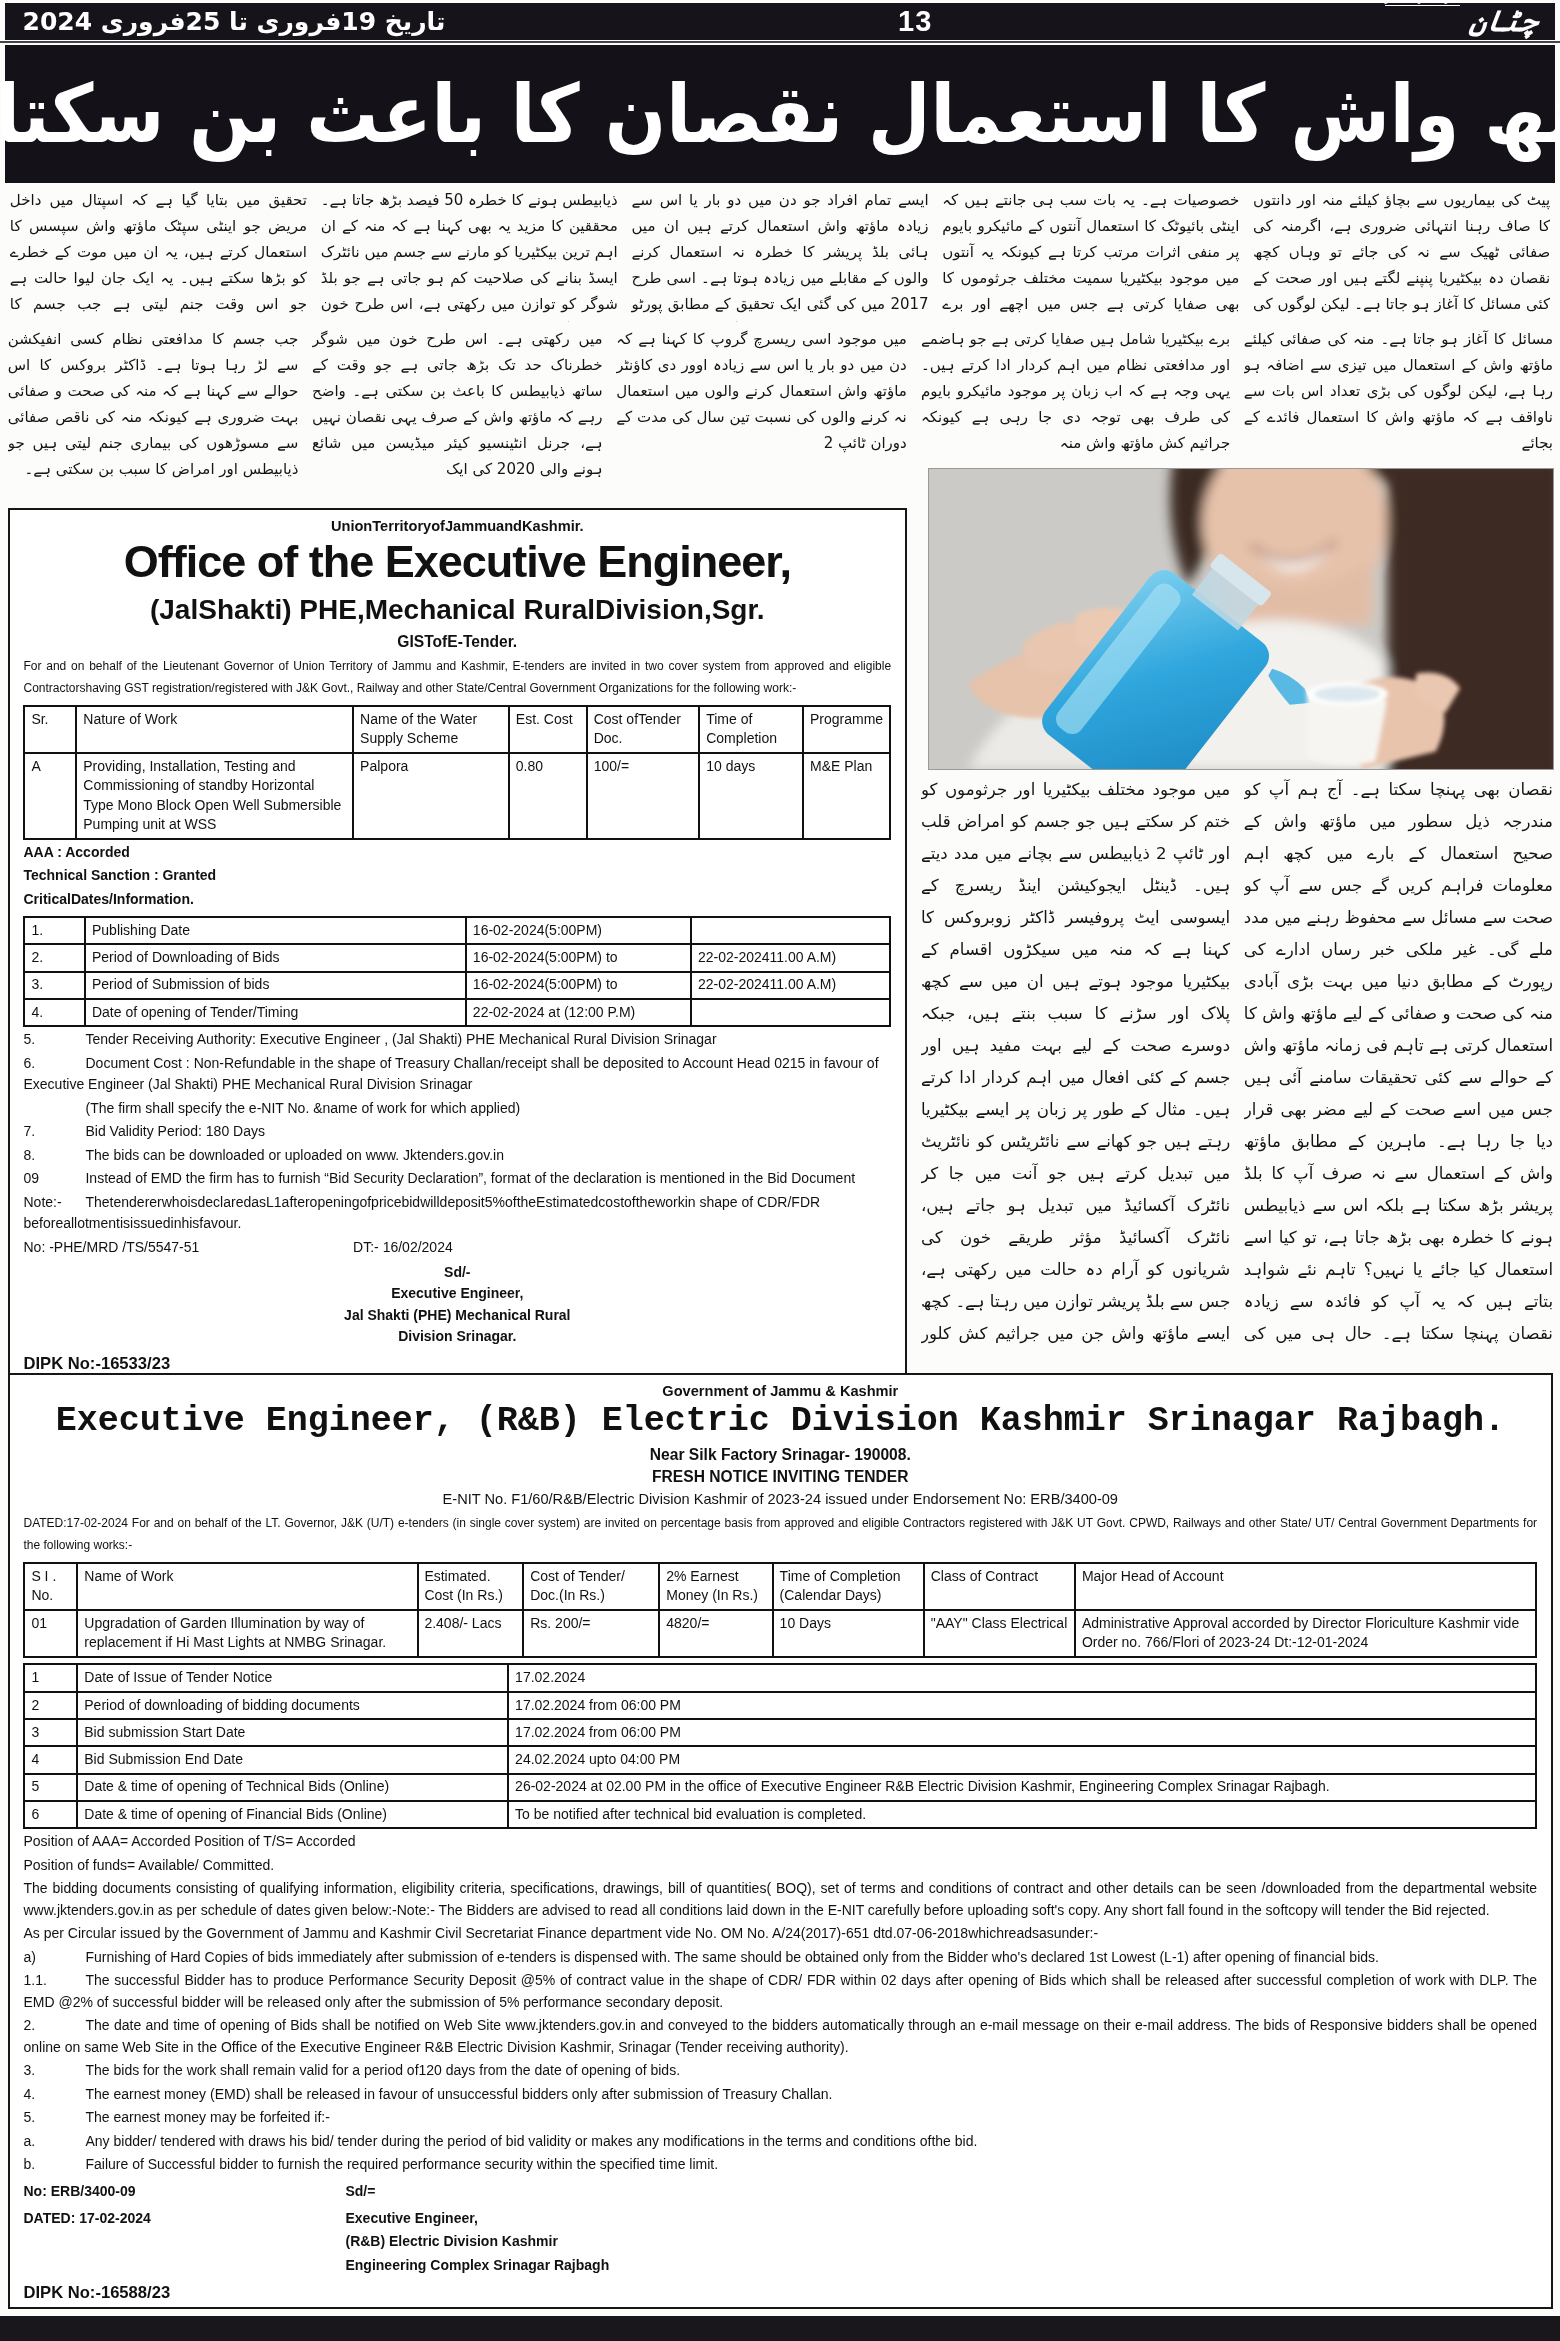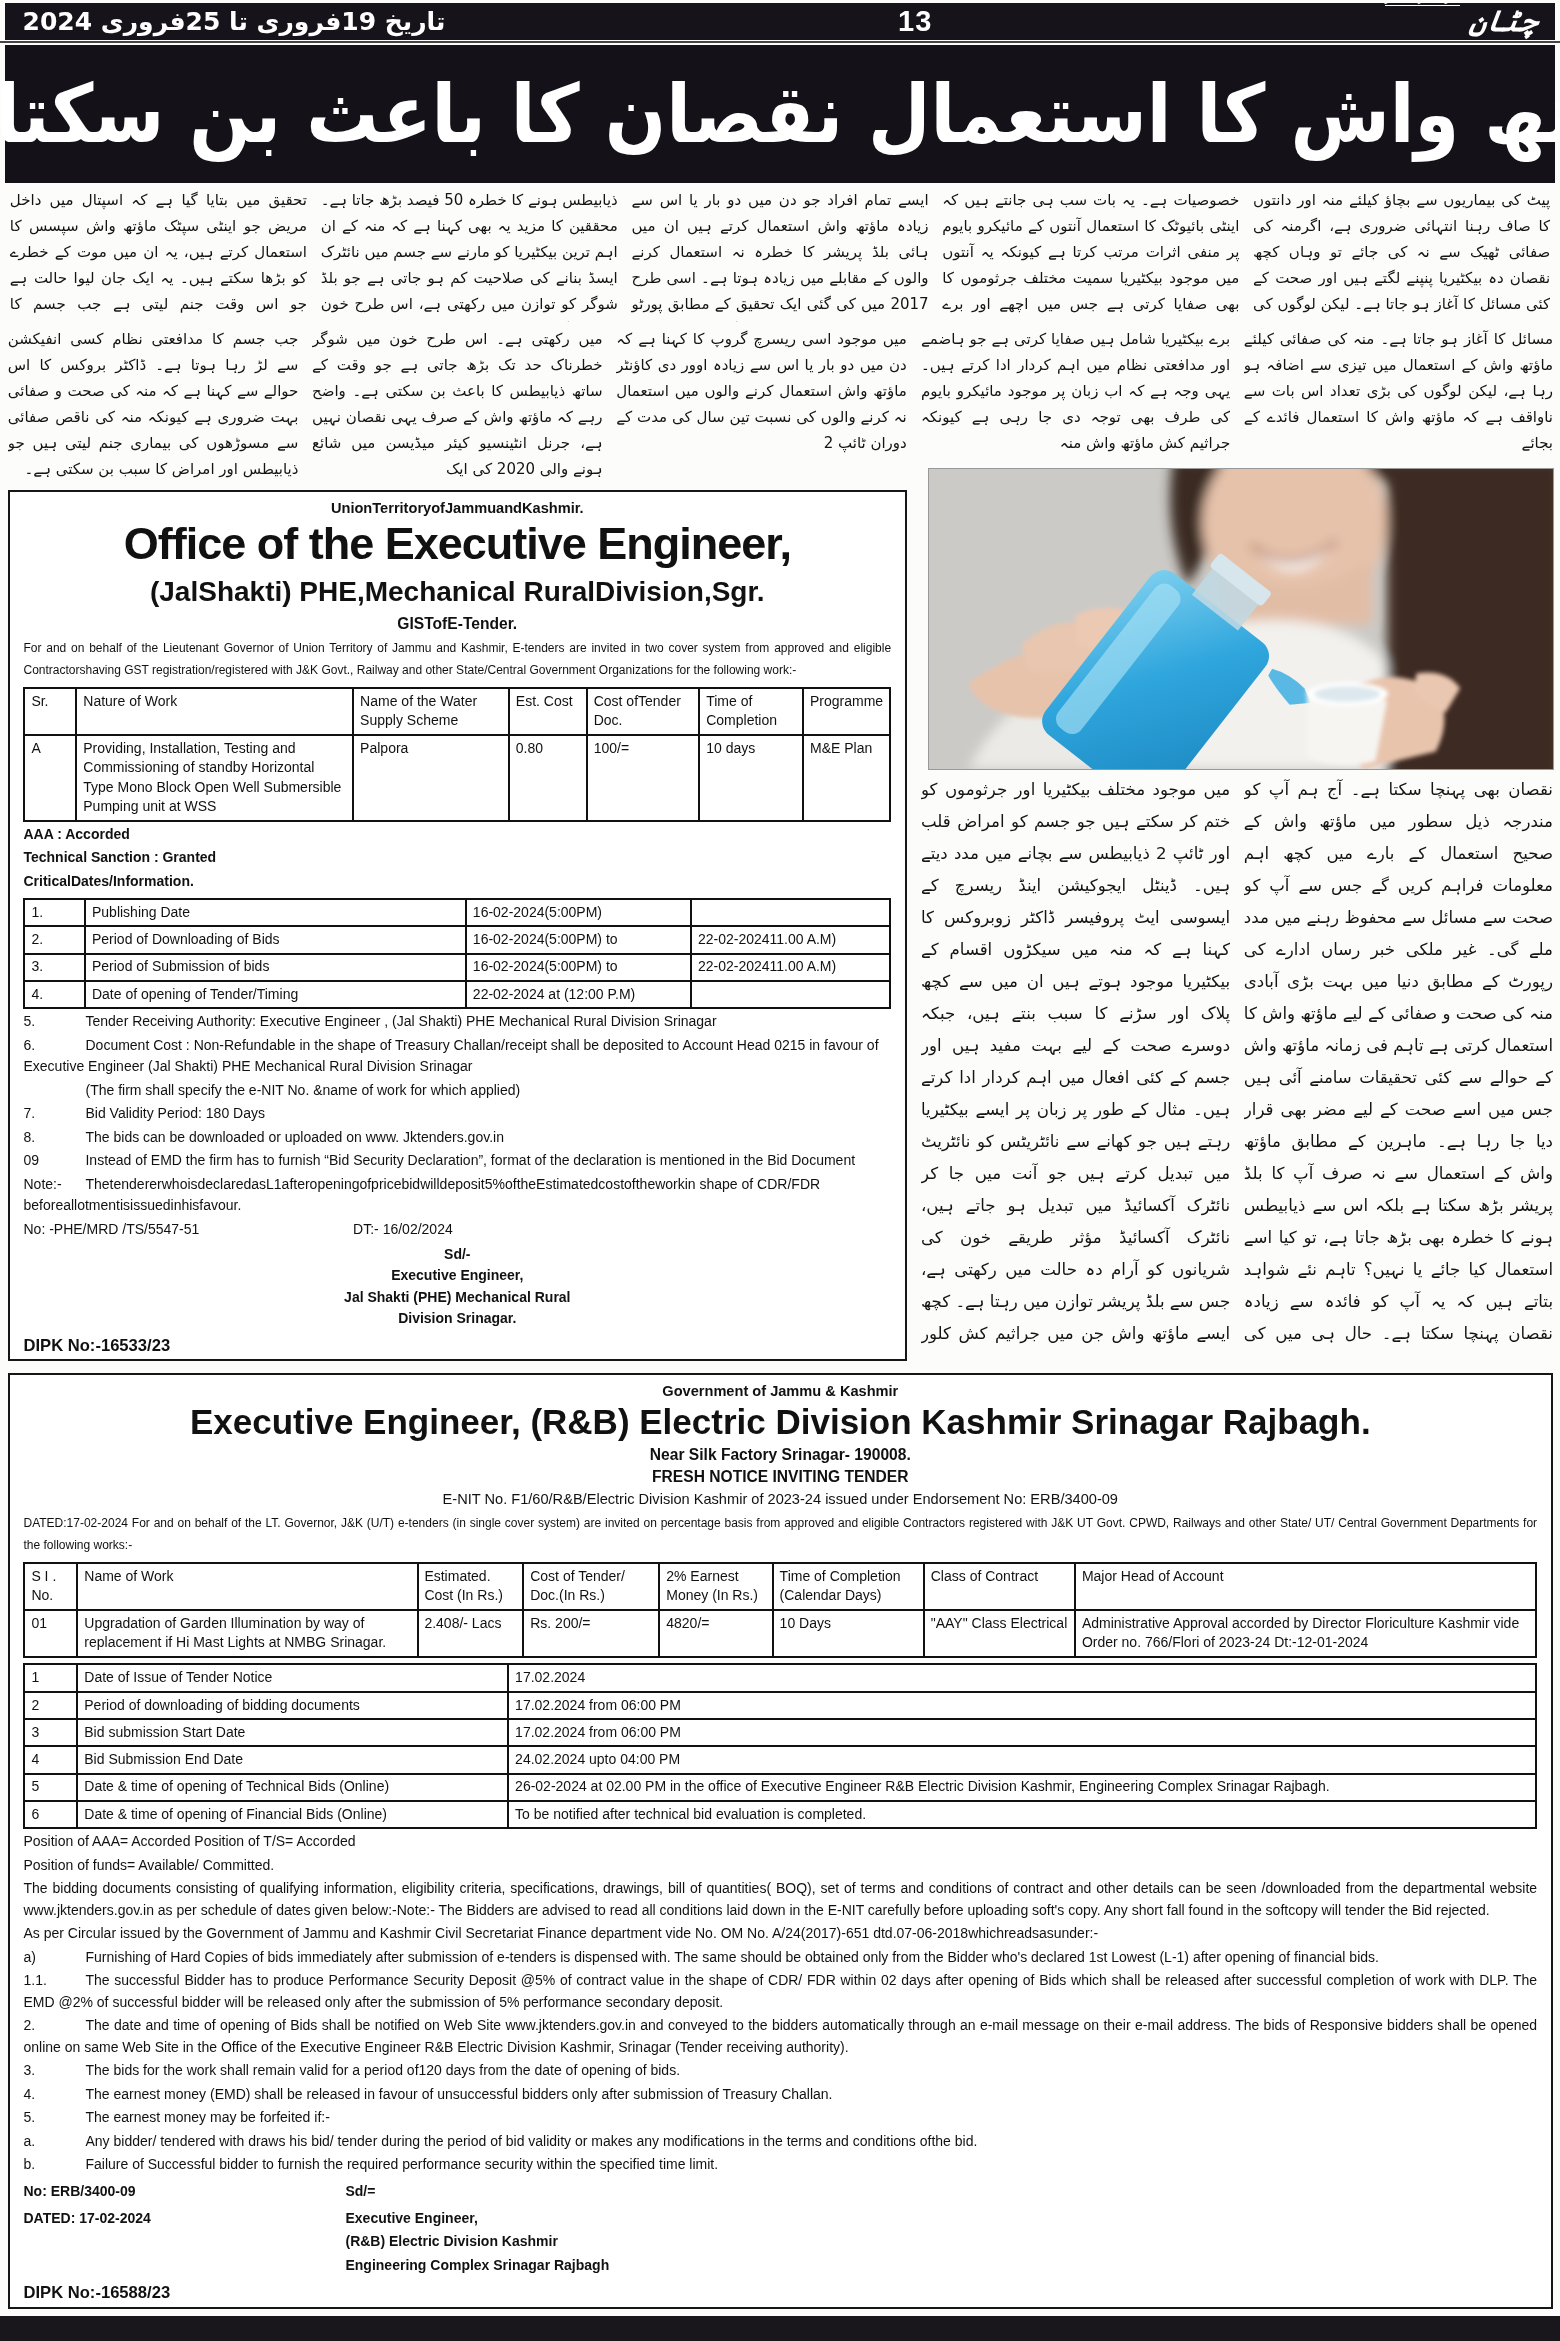--- a/index.html
+++ b/index.html
@@ -27,36 +27,36 @@
   .ucols.big .ucol{font-size:16.6px;line-height:32px;}
   #strip-top{left:9.8px;right:9.8px;top:187px;height:135px;}
   #strip-midleft{left:7.8px;top:326px;width:899px;height:160px;}
   #strip-right-top{left:921px;top:326px;width:632px;height:140px;}
   #strip-right-bottom{left:921px;top:774px;width:632px;height:583px;}
   
   .photo{position:absolute;left:928px;top:468px;width:624px;height:300px;border:1px solid #999;
          background:#cac9c6;overflow:hidden;}
   
   .notice{position:absolute;background:#fff;border:2.9px solid #161616;box-sizing:border-box;padding:7.8px 13.7px;}
-  #notice1{left:7.8px;top:490px;width:899px;height:871px;font-size:14px;}
+  #notice1{left:7.8px;top:508px;width:899px;height:871px;font-size:14px;}
   #notice2{left:7.8px;top:1373px;width:1545px;height:936px;font-size:14px;}
   .nc-center{text-align:center;}
   .nc-org{font-weight:bold;font-size:14.6px;}
   #notice1 .nc-title{font-weight:bold;font-size:45px;line-height:55px;letter-spacing:-1px;}
   #notice1 .nc-sub{font-weight:bold;font-size:28px;line-height:41px;}
   .nc-gist{font-weight:bold;font-size:15.6px;line-height:23.4px;}
   .nc-enit{font-weight:bold;font-size:16px;line-height:25px;}
   .nc-intro{text-align:justify;line-height:21.5px;margin-top:2.9px;font-size:12px;}
   table{border-collapse:collapse;width:100%;margin-top:5.9px;}
   td,th{border:2px solid #111;padding:2.9px 5.9px;vertical-align:top;text-align:left;font-size:14px;line-height:19.5px;}
   .nline{line-height:21.5px;margin-top:2px;}
   .nnum{display:inline-block;min-width:62px;}
   .sig-right{text-align:center;font-weight:bold;line-height:21.5px;margin-top:3.9px;}
   .dipk{font-weight:bold;font-size:16.6px;margin-top:5.9px;}
-  #notice2 .nc-title{font-weight:bold;font-size:35px;line-height:45px;}
+  #notice2 .nc-title{font-weight:bold;font-size:35px;line-height:45px;font-family:Liberation Mono, monospace;}
   #notice2 .nc-addr{font-weight:bold;font-size:15.6px;line-height:21.5px;}
   #notice2 .nc-fresh{font-weight:bold;font-size:15.6px;line-height:23.4px;}
   #notice2 .nc-enit2{font-size:14.6px;line-height:21.5px;}
   .sigrow{display:flex;margin-top:3.9px;line-height:23.4px;}
   .sigrow .c1{width:322px;font-weight:bold;}
   .sigrow .c2{font-weight:bold;}
   
   .bottombar{position:absolute;left:0;right:0;bottom:0;height:26px;background:#1a171c;}
   .rule{position:absolute;left:0;right:0;top:41px;height:2px;background:#444;}
 </style>

